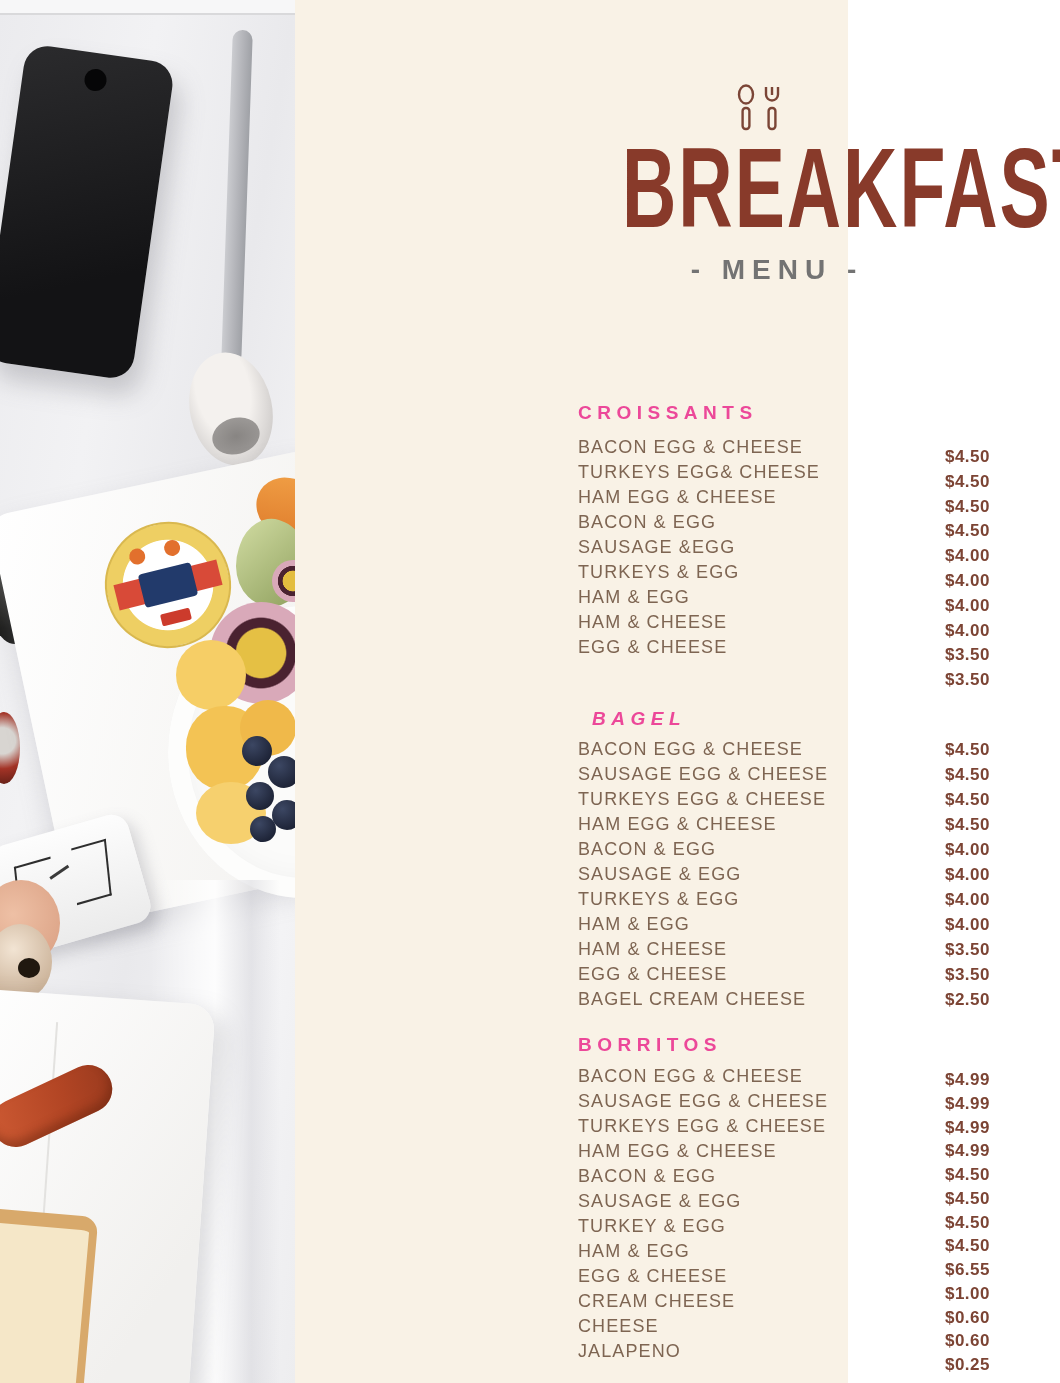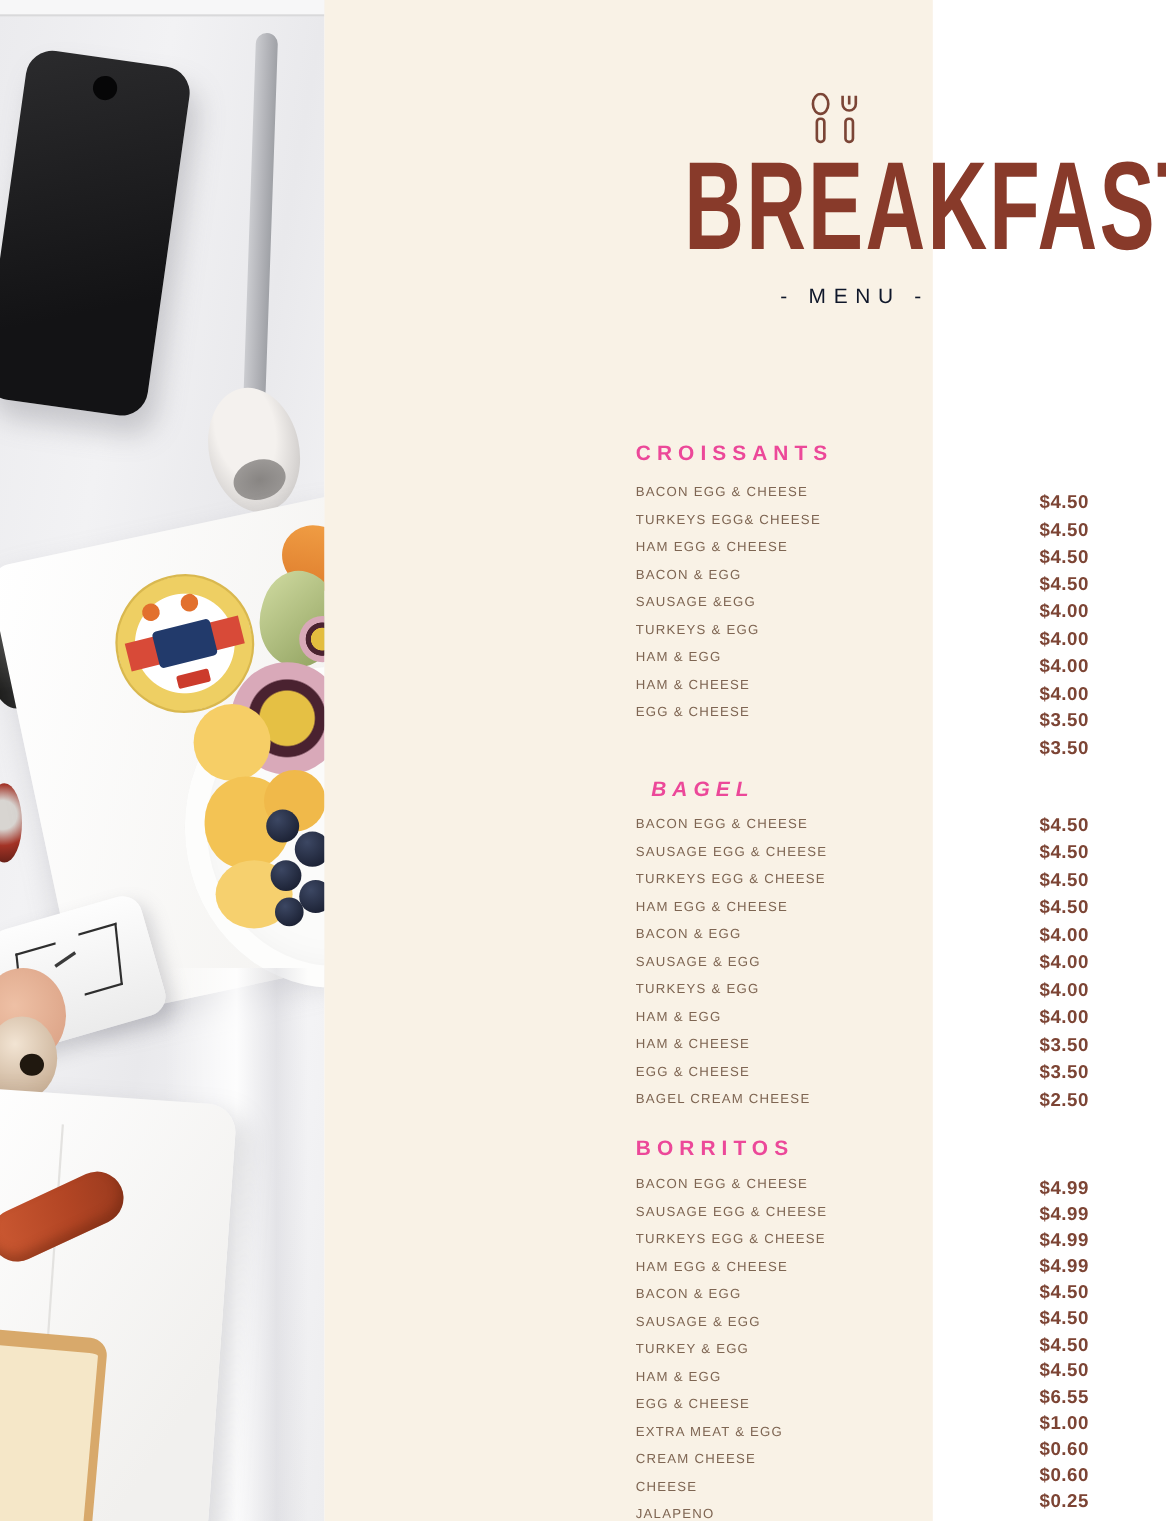--- a/index.html
+++ b/index.html
@@ -79,27 +79,27 @@
          background:linear-gradient(90deg,rgba(255,255,255,0),rgba(255,255,255,.85) 50%,rgba(208,208,214,.45) 78%,rgba(255,255,255,0));}
 
   
   .cream-panel{position:absolute;left:295px;top:0;width:553px;height:1383px;background:#f9f2e6;}
   .menu{position:absolute;left:0;top:0;width:1060px;height:1383px;}
   .icon-wrap{position:absolute;left:736px;top:84px;width:46px;height:48px;}
   .title{position:absolute;left:537px;top:130px;width:500px;margin:0;text-align:center;
          font-size:114px;line-height:116px;font-weight:700;letter-spacing:3px;color:#883a2a;
          transform:scaleX(0.66);transform-origin:50% 50%;white-space:nowrap;}
   .subtitle{position:absolute;left:537px;top:258px;width:500px;text-align:center;
-         font-size:19px;line-height:24px;font-weight:400;letter-spacing:7px;color:#0f172a;
+         font-size:28px;line-height:24px;font-weight:700;letter-spacing:7px;color:#737373;
          transform:translateX(-10px);}
   .section{position:absolute;left:0;top:0;width:1060px;}
   .sec-heading{position:absolute;left:578px;width:412px;text-align:left;
          font-weight:700;font-size:19px;line-height:25px;letter-spacing:5.5px;color:#ec4899;}
   .names-col{position:absolute;left:578px;width:300px;
-         font-size:12px;line-height:25px;letter-spacing:1.1px;color:#7e6552;white-space:nowrap;}
+         font-size:18px;line-height:25px;letter-spacing:1.1px;color:#7e6552;white-space:nowrap;}
   .prices-col{position:absolute;left:856px;width:134px;text-align:right;
          font-weight:700;font-size:17px;line-height:24.8px;letter-spacing:.5px;color:#7c4434;}
   .sec-croissants .sec-heading{top:400px;}
   .sec-croissants .names-col{top:435px;}
   .sec-croissants .prices-col{top:445px;}
   .sec-bagel .sec-heading{top:706px;transform:translateX(14px);font-style:italic;}
   .sec-bagel .names-col{top:737px;}
   .sec-bagel .prices-col{top:737px;line-height:25px;}
   .sec-borritos .sec-heading{top:1032px;}
   .sec-borritos .names-col{top:1064px;}
@@ -234,21 +234,20 @@
           <div class="names-col">
             <div>BACON EGG &amp; CHEESE</div>
             <div>SAUSAGE EGG &amp; CHEESE</div>
             <div>TURKEYS EGG &amp; CHEESE</div>
             <div>HAM EGG &amp; CHEESE</div>
             <div>BACON &amp; EGG</div>
             <div>SAUSAGE &amp; EGG</div>
             <div>TURKEY &amp; EGG</div>
             <div>HAM &amp; EGG</div>
             <div>EGG &amp; CHEESE</div>
-            <div>EXTRA MEAT &amp; EGG</div>
             <div>CREAM CHEESE</div>
             <div>CHEESE</div>
             <div>JALAPENO</div>
           </div>
           <div class="prices-col">
             <div>$4.99</div>
             <div>$4.99</div>
             <div>$4.99</div>
             <div>$4.99</div>
             <div>$4.50</div>

